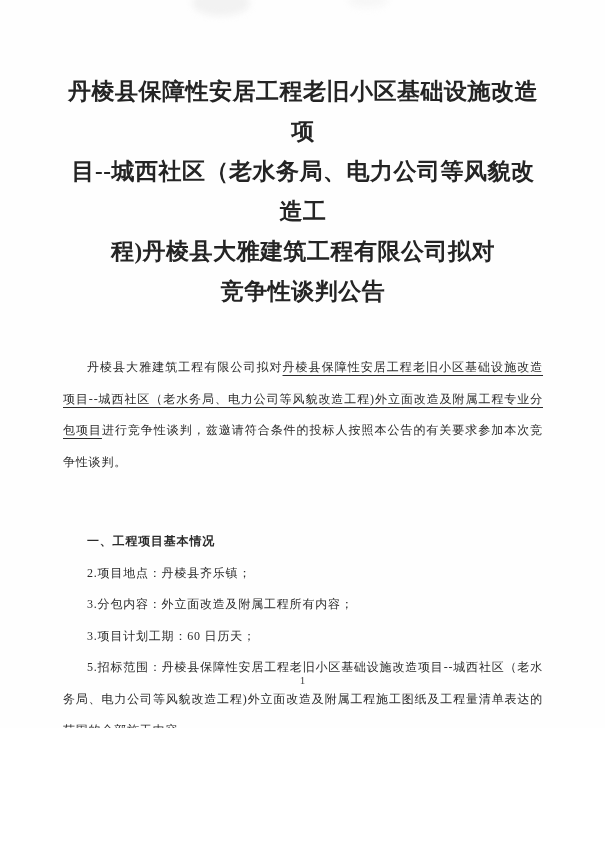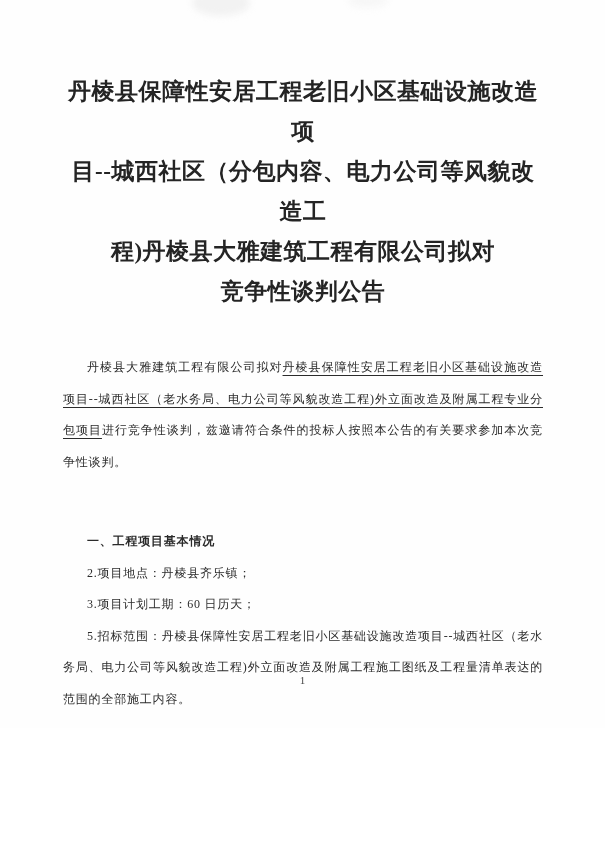--- a/index.html
+++ b/index.html
@@ -65,32 +65,33 @@
 
 <div class="page">
 
   <div class="scan-smudge smudge-a"></div>
   <div class="scan-smudge smudge-b"></div>
 
   <div class="content">
 
     <div class="title-block">
       <div>丹棱县保障性安居工程老旧小区基础设施改造项</div>
-      <div>目--城西社区（分包内容、电力公司等风貌改造工</div>
+      <div>目--城西社区（老水务局、电力公司等风貌改造工</div>
       <div>程)丹棱县大雅建筑工程有限公司拟对</div>
       <div>竞争性谈判公告</div>
     </div>
 
     <div class="body-block">
 
       <p class="para"><span>丹棱县大雅建筑工程有限公司拟对</span><span class="u-seg">丹棱县保障性安居工程老旧小区基础设施改造项目--城西社区（老水务局、电力公司等风貌改造工程)外立面改造及附属工程专业分包项目</span><span>进行竞争性谈判，兹邀请符合条件的投标人按照本公告的有关要求参加本次竞争性谈判。</span></p>
 
       <p class="para heading">一、工程项目基本情况</p>
 
       <p class="para">2.项目地点：丹棱县齐乐镇；</p>
+      <p class="para">3.分包内容：外立面改造及附属工程所有内容；</p>
       <p class="para">3.项目计划工期：60 日历天；</p>
       <p class="para">5.招标范围：丹棱县保障性安居工程老旧小区基础设施改造项目--城西社区（老水务局、电力公司等风貌改造工程)外立面改造及附属工程施工图纸及工程量清单表达的范围的全部施工内容。</p>
 
       <p class="para heading">二、竞争性谈判公告</p>
 
       <p class="para"></p>
 
     </div>
   </div>
 

